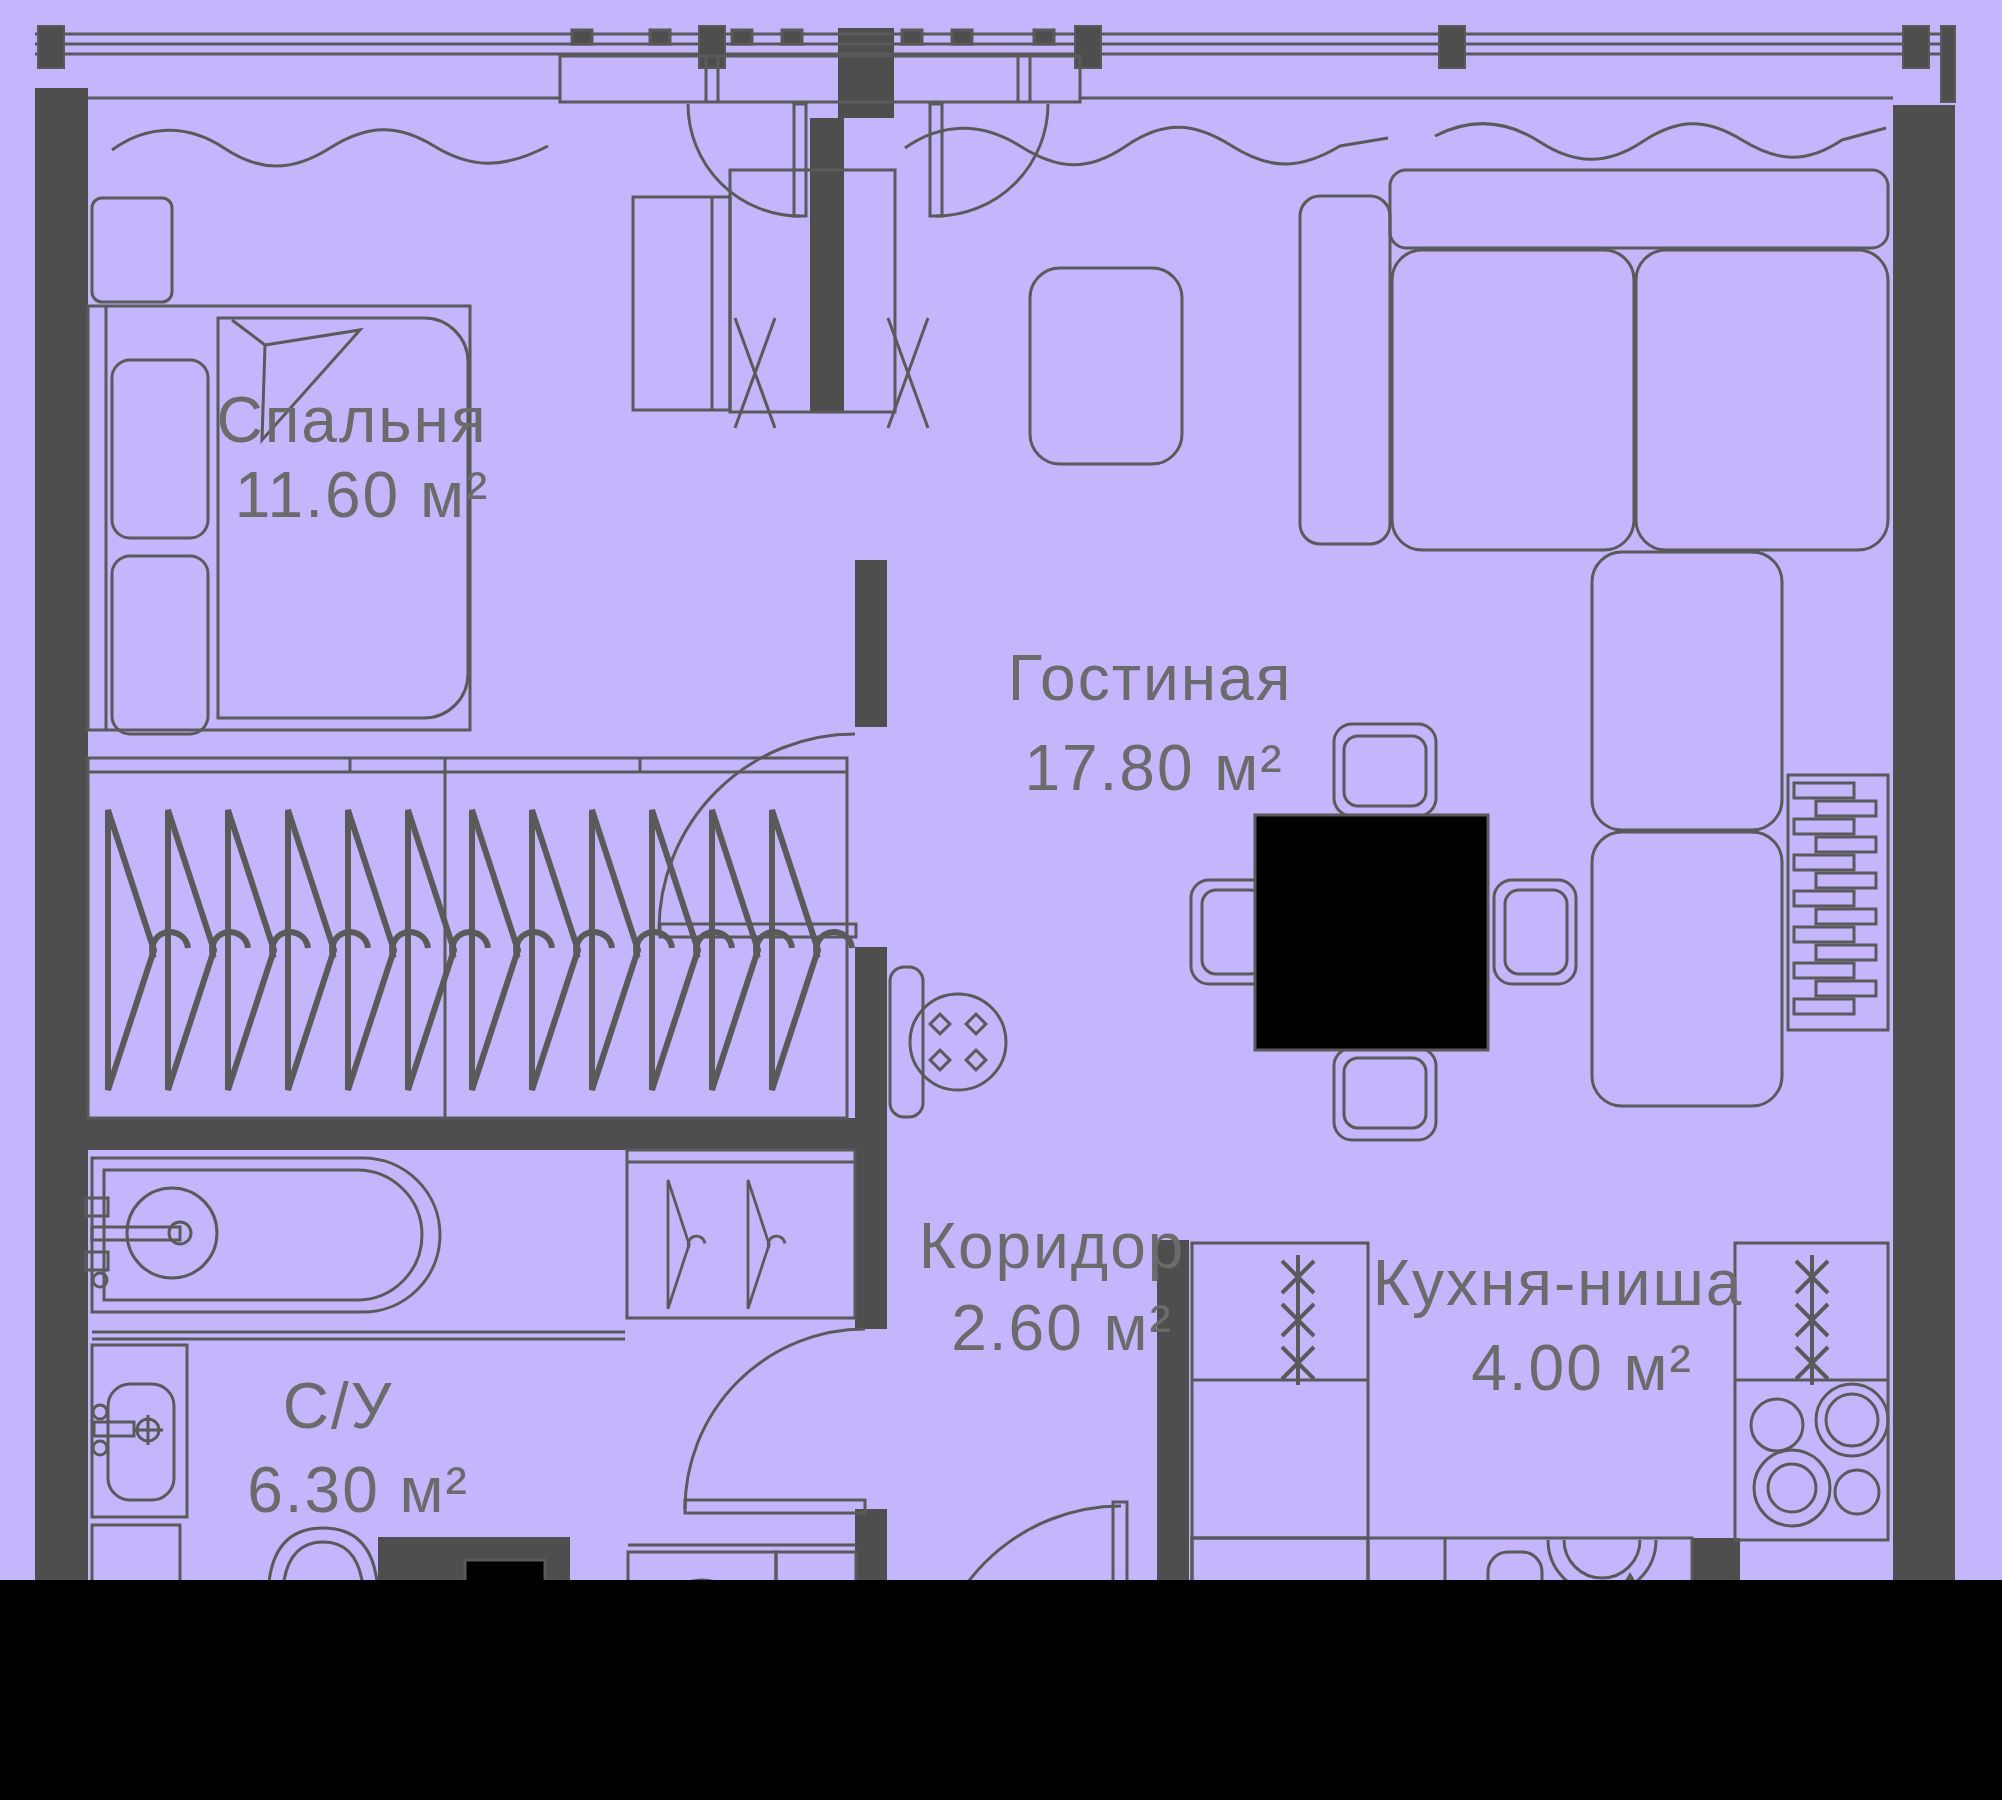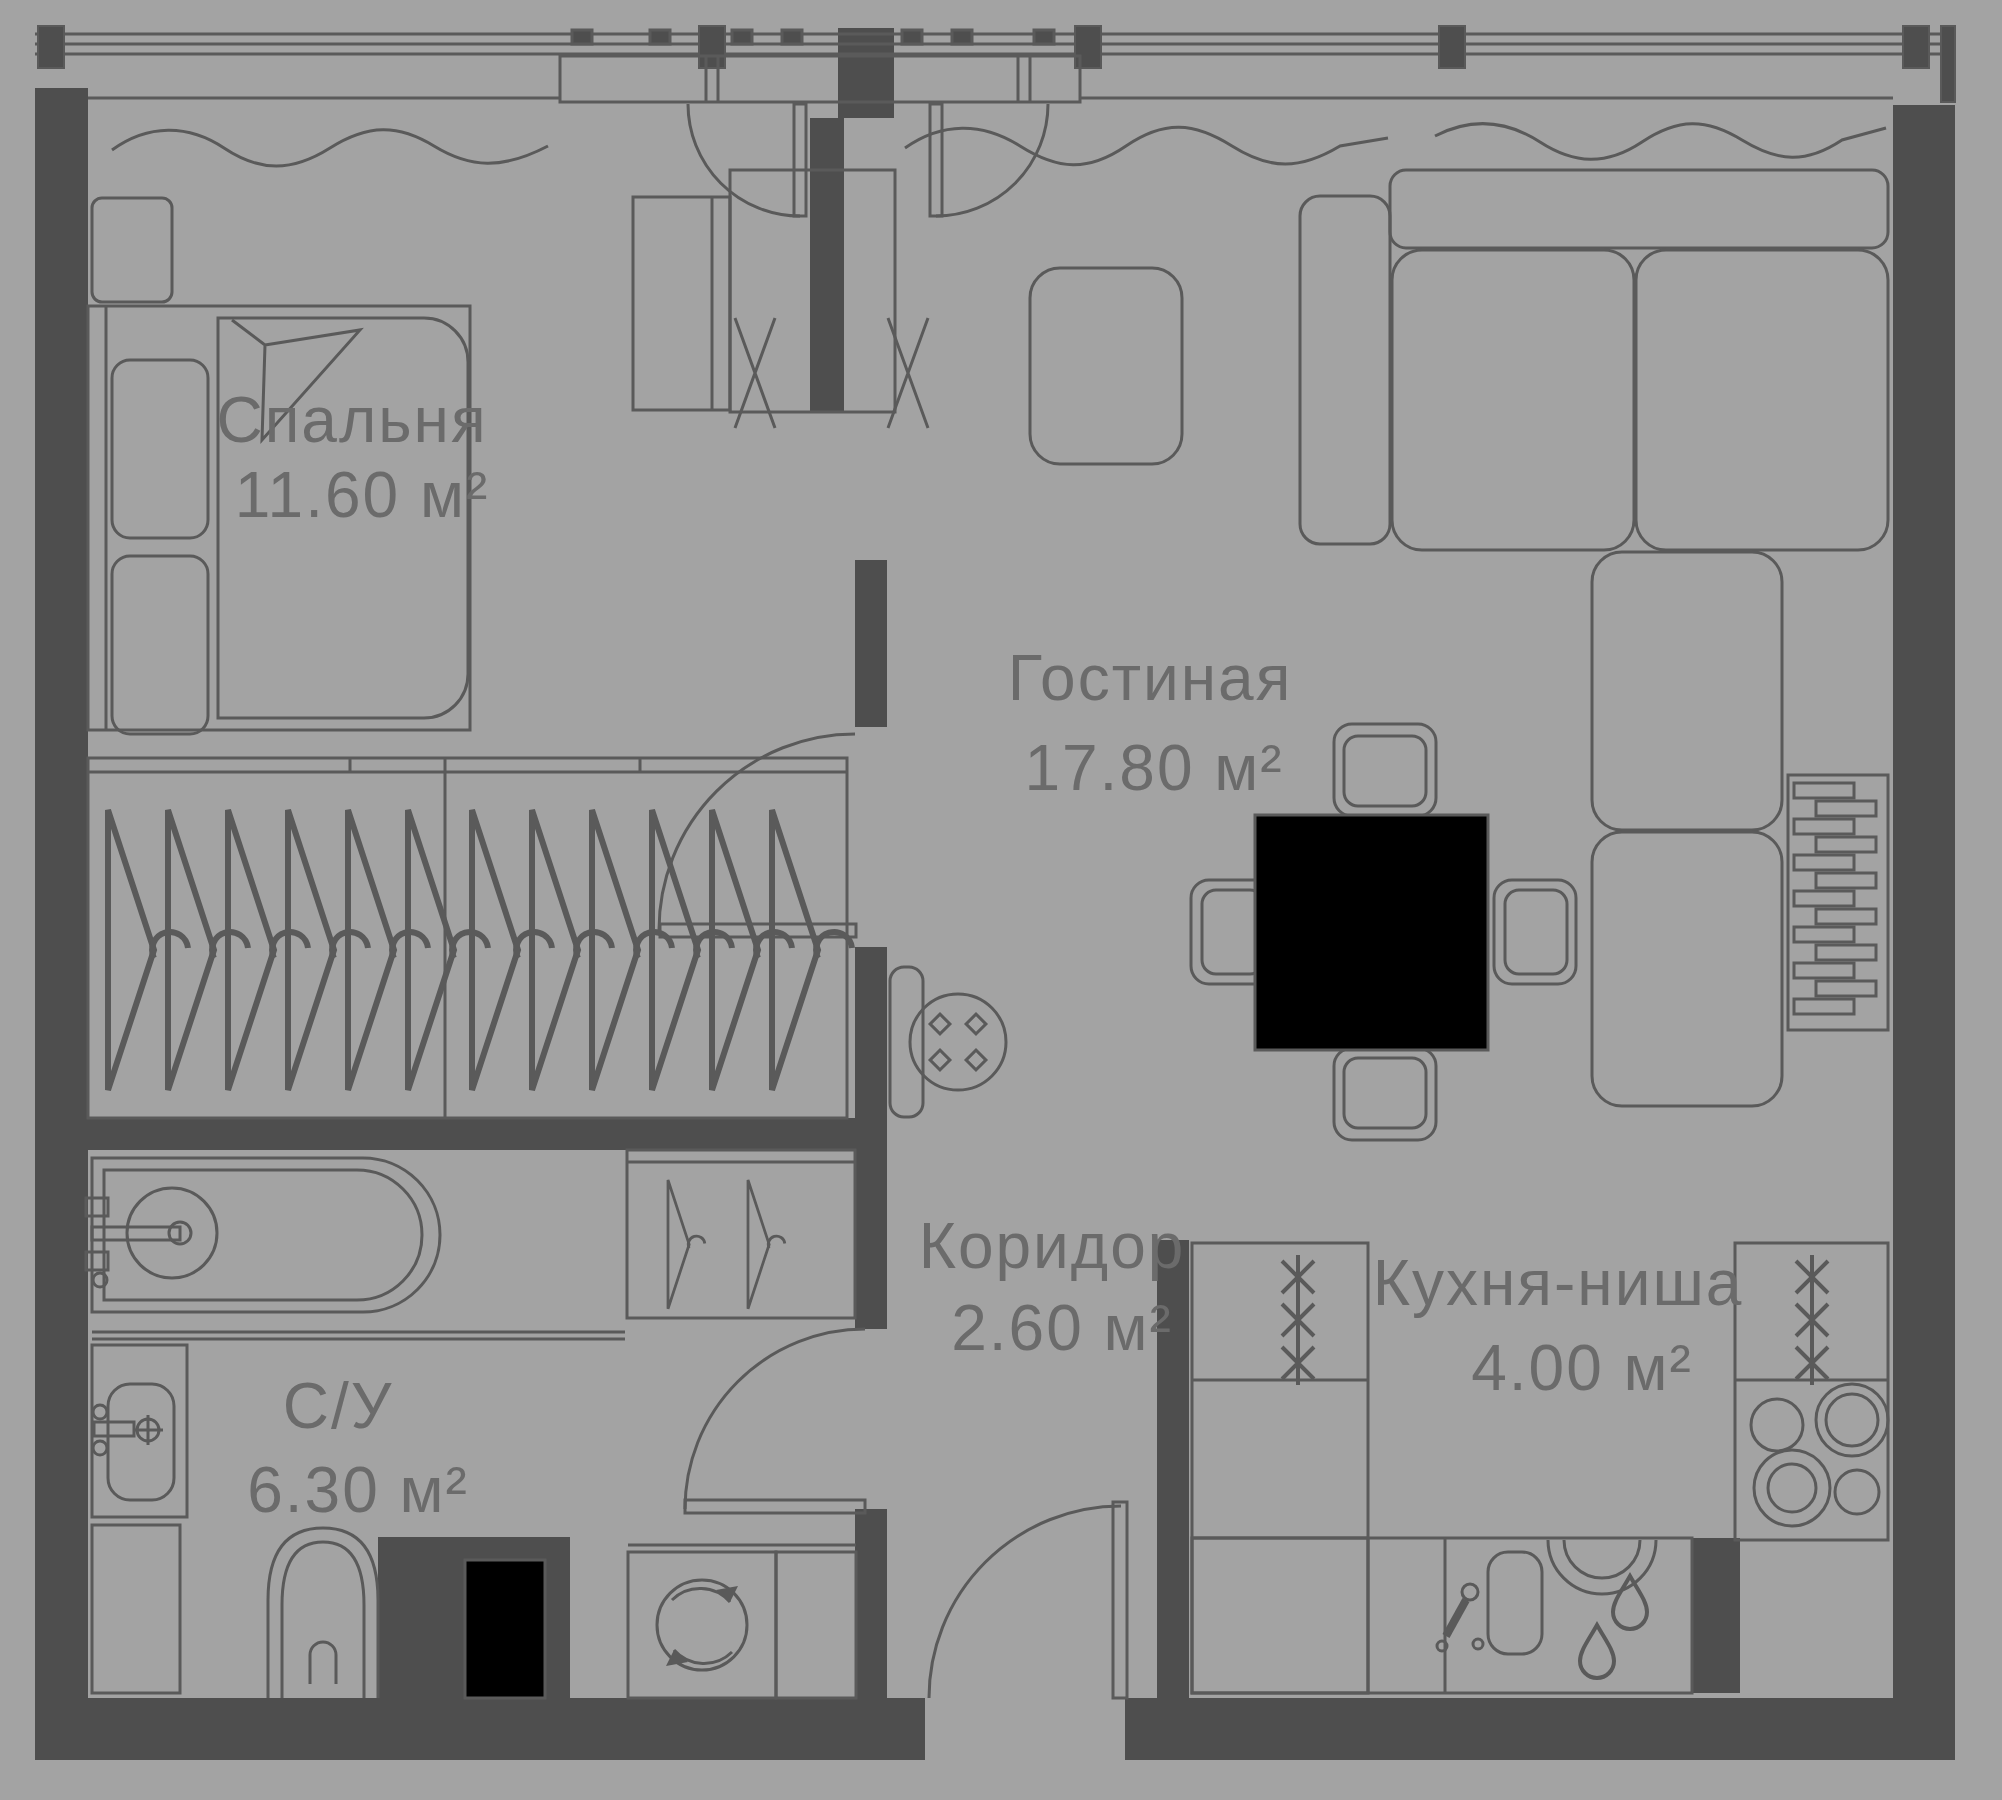--- a/index.html
+++ b/index.html
@@ -1,16 +1,16 @@
 <!DOCTYPE html>
 <html><head>
 <meta charset="utf-8">
 <style>
   html,body{margin:0;padding:0;background:#000;}
-  #stage{position:relative;width:2002px;height:1800px;background:#a3a3a3;overflow:hidden;}
+  #stage{position:relative;width:2002px;height:1580px;background:#c4b5fd;overflow:hidden;}
   svg{position:absolute;left:0;top:0;}
   text{font-family:"Liberation Sans", sans-serif; fill:#6b6b6b; letter-spacing:2px;}
   .lbl{font-size:64px;}
 </style>
 </head>
 <body>
 
 <div id="stage">
 <svg width="2002" height="1800" viewBox="0 0 2002 1800">
 

